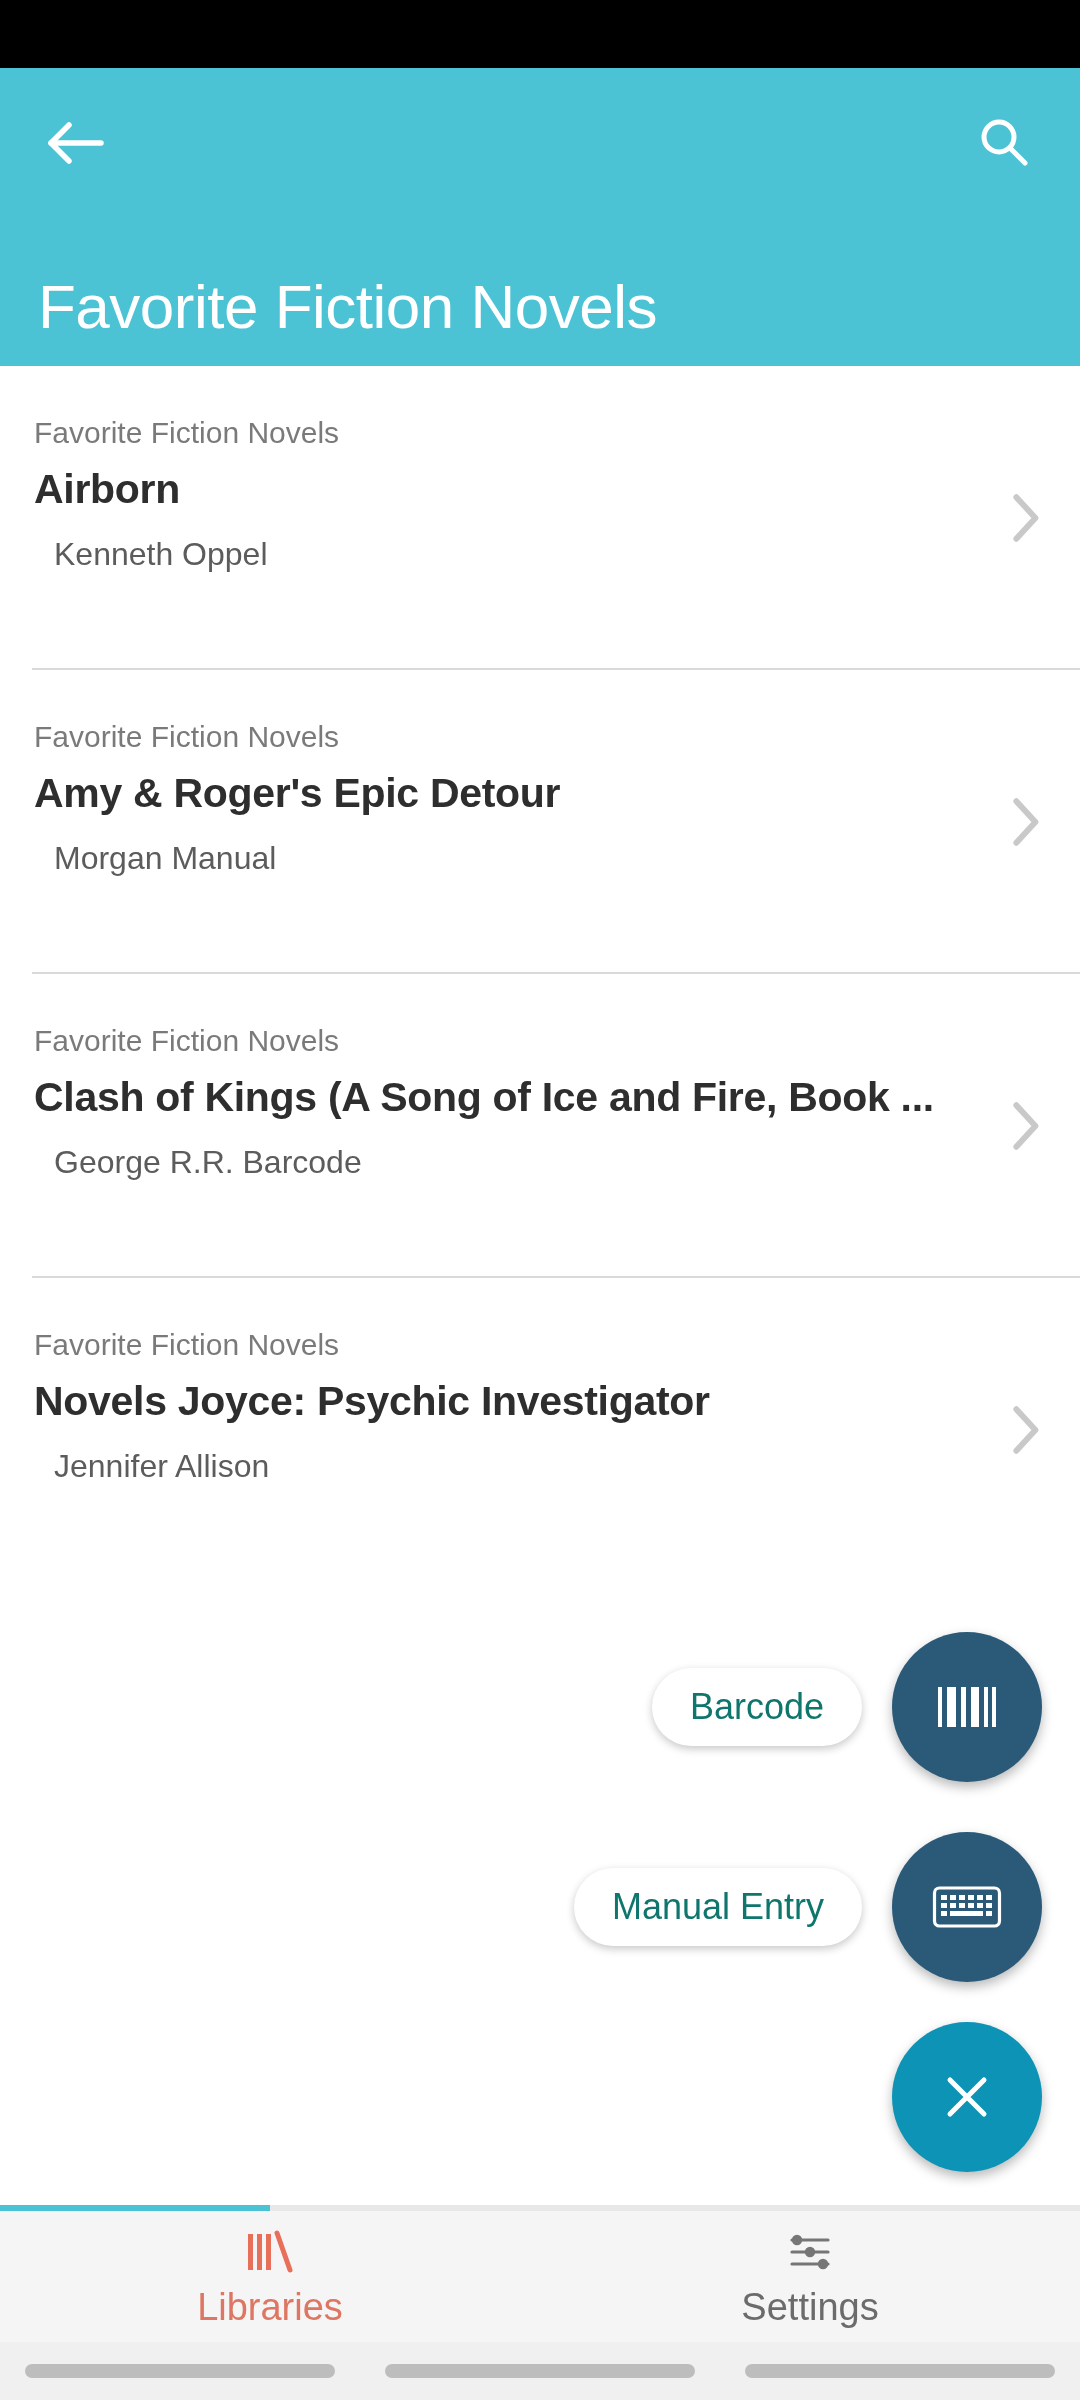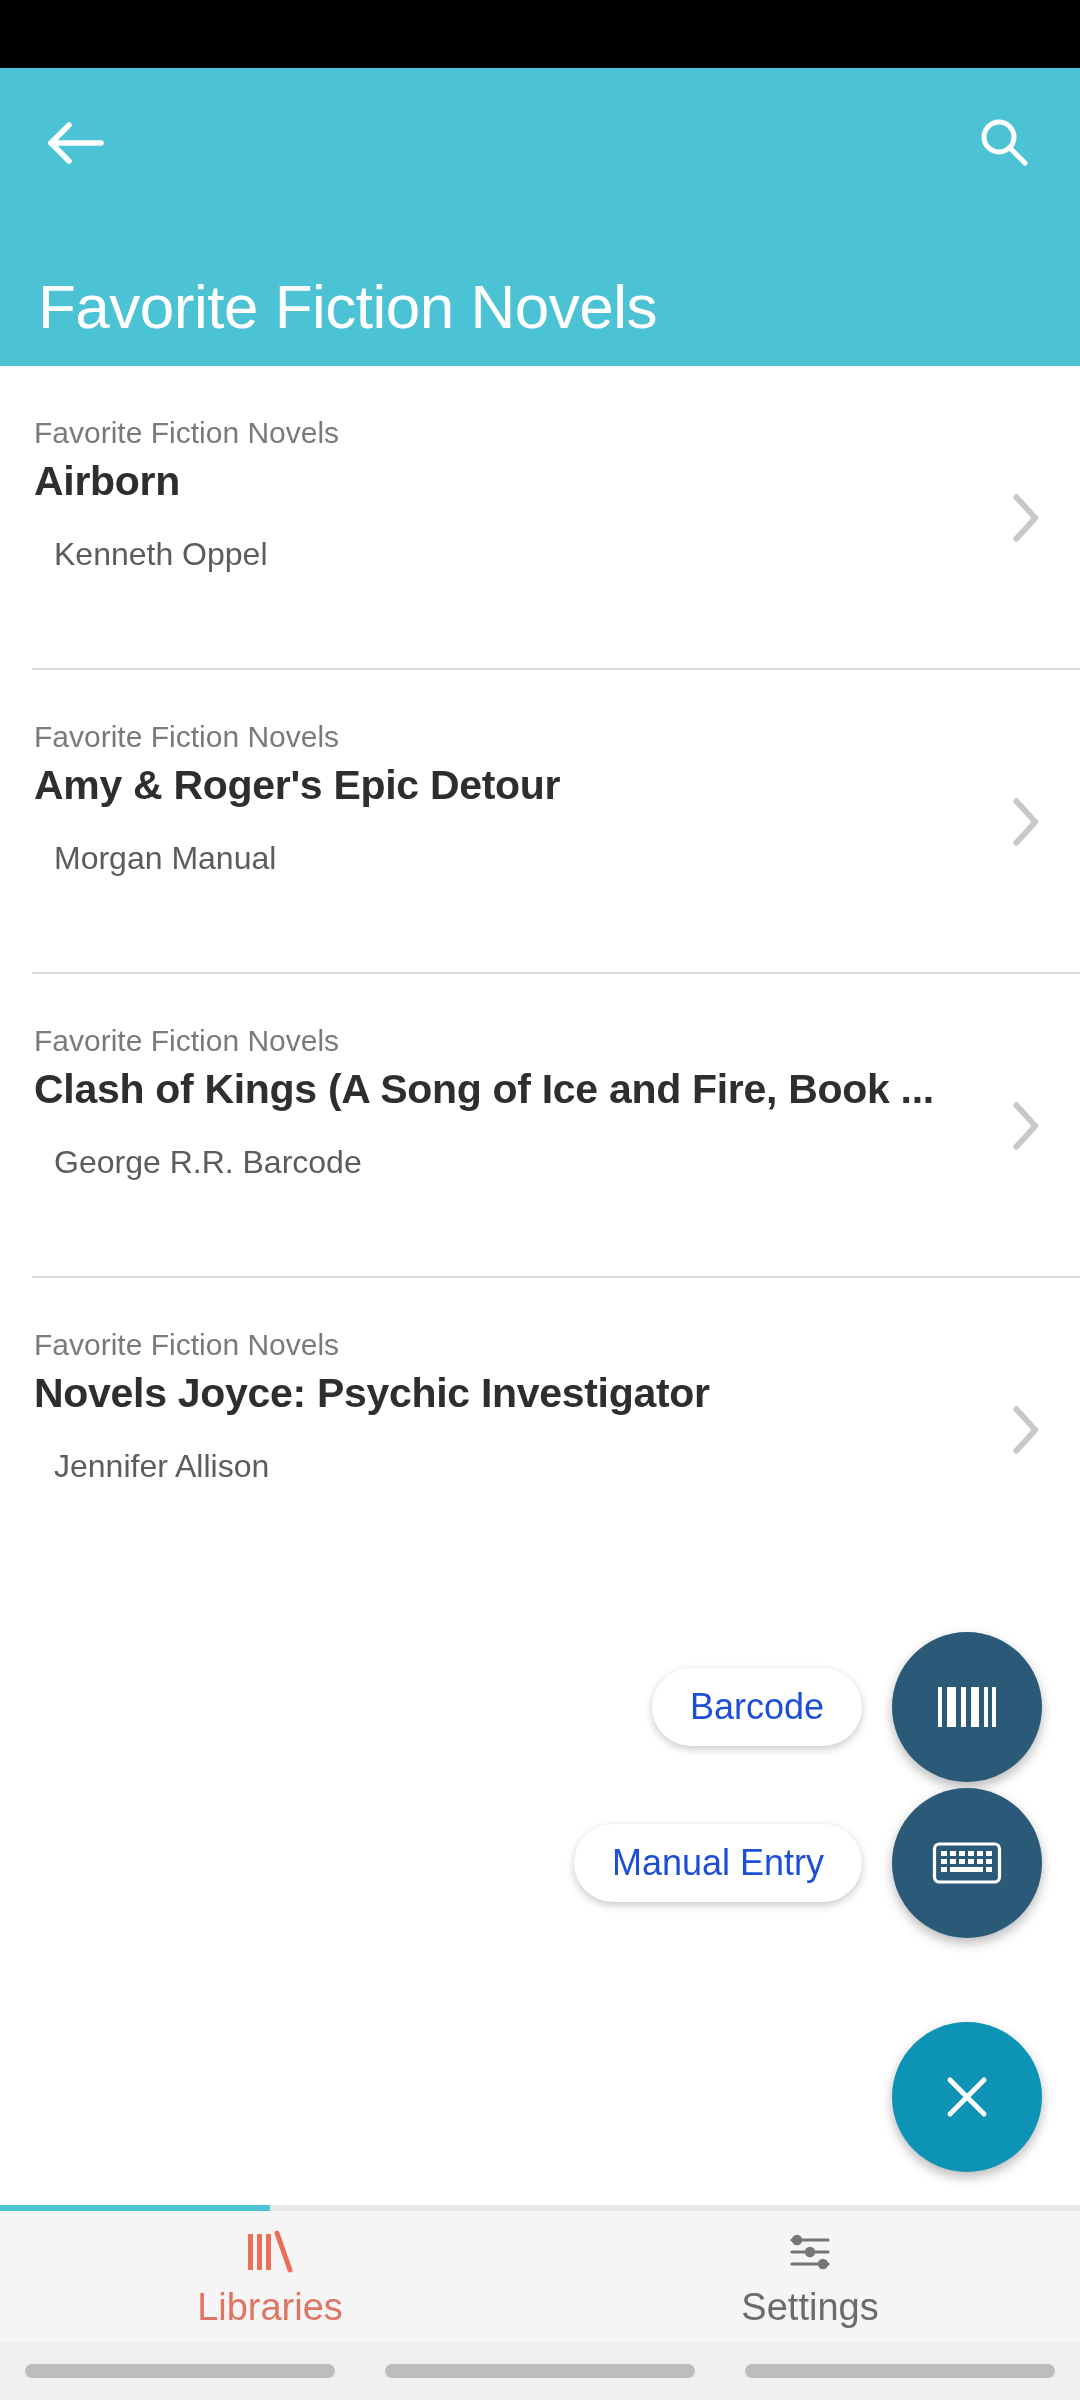--- a/index.html
+++ b/index.html
@@ -48,21 +48,21 @@
   .list-item {
     position:relative; width:1080px; height:304px;
     background:#ffffff; cursor:pointer;
   }
   .li-text { position:absolute; left:34px; top:0; width:960px; }
   .li-category {
     position:absolute; top:50px; left:0;
     font-size:30px; color:#7a7a7a; font-weight:400; white-space:nowrap;
   }
   .li-title {
-    position:absolute; top:92px; left:0; width:945px;
+    position:absolute; top:100px; left:0; width:945px;
     font-size:41px; color:#2e2e2e; font-weight:700;
     white-space:nowrap; overflow:hidden; letter-spacing:-0.3px;
   }
   .li-author {
     position:absolute; top:170px; left:0;
     font-size:32px; color:#5c5c5c; font-weight:400; white-space:nowrap;margin-left:20px;
   }
   .li-chevron {
     position:absolute; right:36px; top:152px;
     transform:translateY(-50%);
@@ -70,27 +70,27 @@
   }
   .li-divider {
     position:absolute; bottom:0; left:32px; width:1048px; height:2px;
     background:#d9d9d9;
   }
 
   
   .fab-stack { position:absolute; right:0; top:0; width:1080px; height:2400px; pointer-events:none; }
   .fab-row { position:absolute; right:38px; display:flex; align-items:center; pointer-events:auto; }
   .fab-row.barcode { top:1632px; }
-  .fab-row.manual  { top:1788px; }
+  .fab-row.manual  { top:1832px; }
   .fab-row.close   { top:2022px; }
 
   .fab-label {
     background:#ffffff; border-radius:48px;
     padding:0 38px; height:78px; line-height:78px;
-    font-size:36px; color:#1d4ed8; white-space:nowrap;
+    font-size:36px; color:#0f766e; white-space:nowrap;
     box-shadow:0 3px 8px rgba(0,0,0,0.22);
     margin-right:30px; cursor:pointer;
   }
   .fab {
     width:150px; height:150px; border-radius:50%;
     display:flex; align-items:center; justify-content:center;
     box-shadow:0 5px 12px rgba(0,0,0,0.28); cursor:pointer;
   }
   .fab.dark { background:#2b5a79; }
   .fab.accent { background:#0d93b5; }

